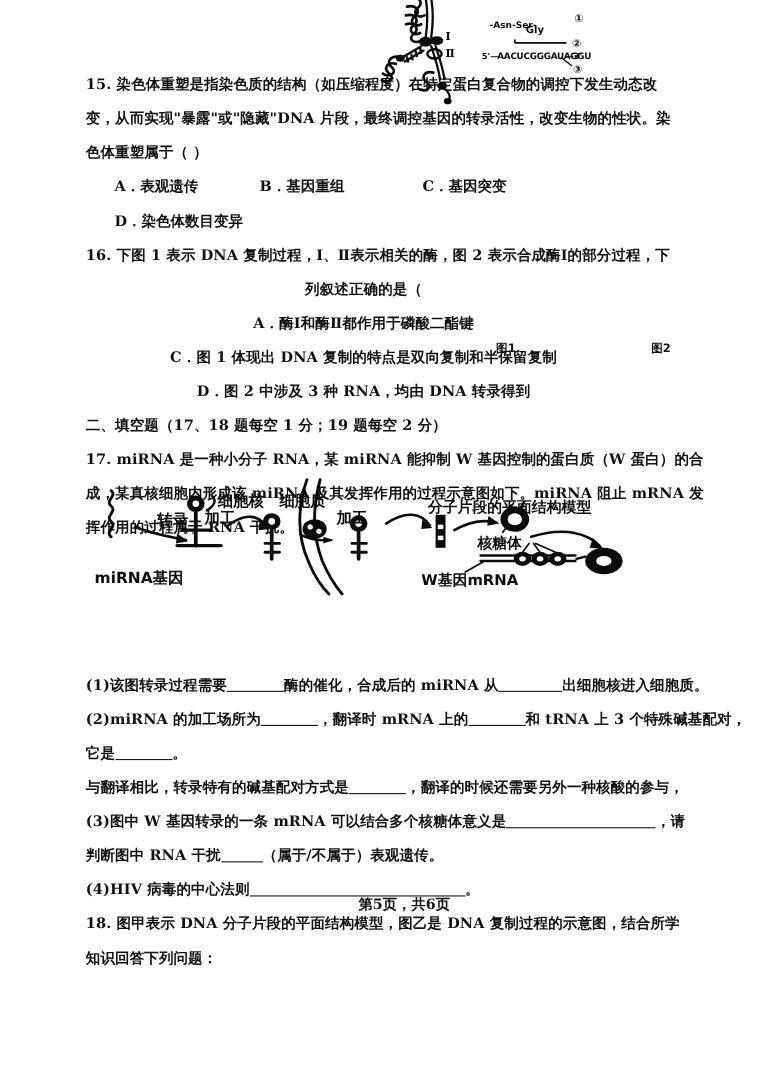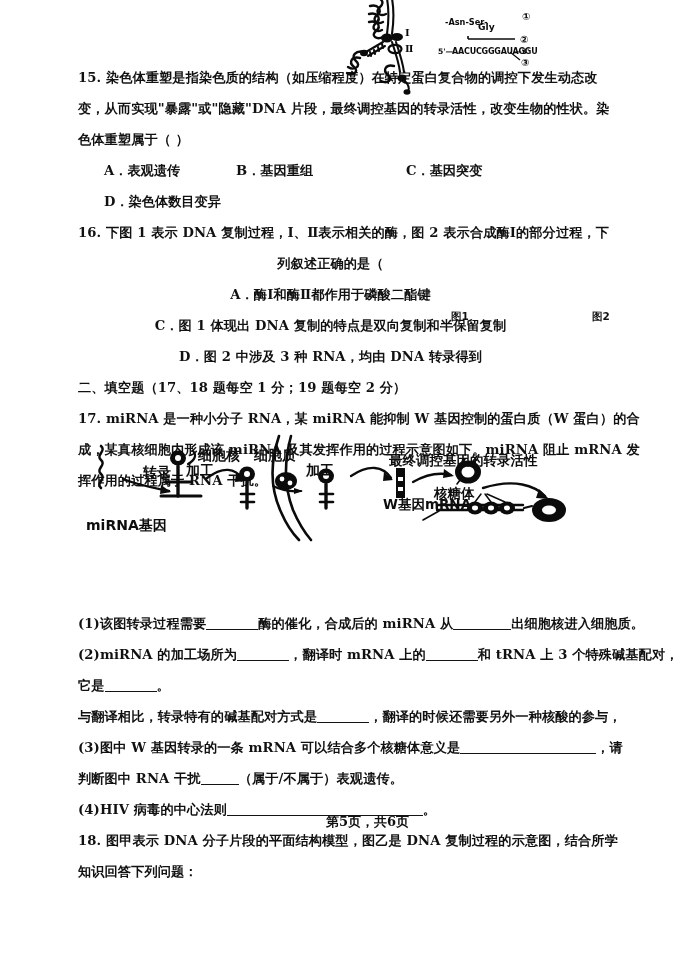--- a/index.html
+++ b/index.html
@@ -38,21 +38,21 @@
     line-height: 31px;
     color: #111;
     font-weight: 600;
     padding-left: 26px;
   }
   .opt {
     display: inline-block;
   }
   .opt-a { width: 132px; }
   .opt-b { width: 148px; }
-  .opt-c { width: 150px; margin-left: 22px; }
+  .opt-c { width: 150px; }
   .opt-d { width: auto; }
 
   
   .blank {
     display: inline-block;
     border-bottom: 1.3px solid #141414;
     vertical-align: -2px;
     height: 12px;
   }
   .b-md  { width: 52px; }
@@ -317,19 +317,19 @@
       <path d="M340 86 L356 77" stroke-width="1.6"></path>
     </g>
   </svg>
 
   <div class="fig-lbl" style="left:143px; top:452px; font-size:14px;">转录</div>
   <div class="fig-lbl" style="left:186px; top:450px; font-size:14px;">加工</div>
   <div class="fig-lbl" style="left:198px; top:435px; font-size:14px;">细胞核</div>
   <div class="fig-lbl" style="left:254px; top:435px; font-size:14px;">细胞质</div>
   <div class="fig-lbl" style="left:306px; top:450px; font-size:14px;">加工</div>
   <div class="fig-lbl" style="left:86px; top:505px; font-size:14px; border-bottom:0;">miRNA基因</div>
-  <div class="fig-lbl" style="left:389px; top:440px; font-size:13.5px;">最终调控基因的转录活性</div>
+  <div class="fig-lbl" style="left:389px; top:440px; font-size:13.5px;">分子片段的平面结构模型</div>
   <div class="fig-lbl" style="left:434px; top:473px; font-size:13.5px;">核糖体</div>
-  <div class="fig-lbl" style="left:383px; top:484px; font-size:13.5px;">W基因mRNA</div>
+  <div class="fig-lbl" style="left:383px; top:507px; font-size:13.5px;">W基因mRNA</div>
 
   <div class="footer">第5页，共6页</div>
 
 </div>
 
 </body></html>

